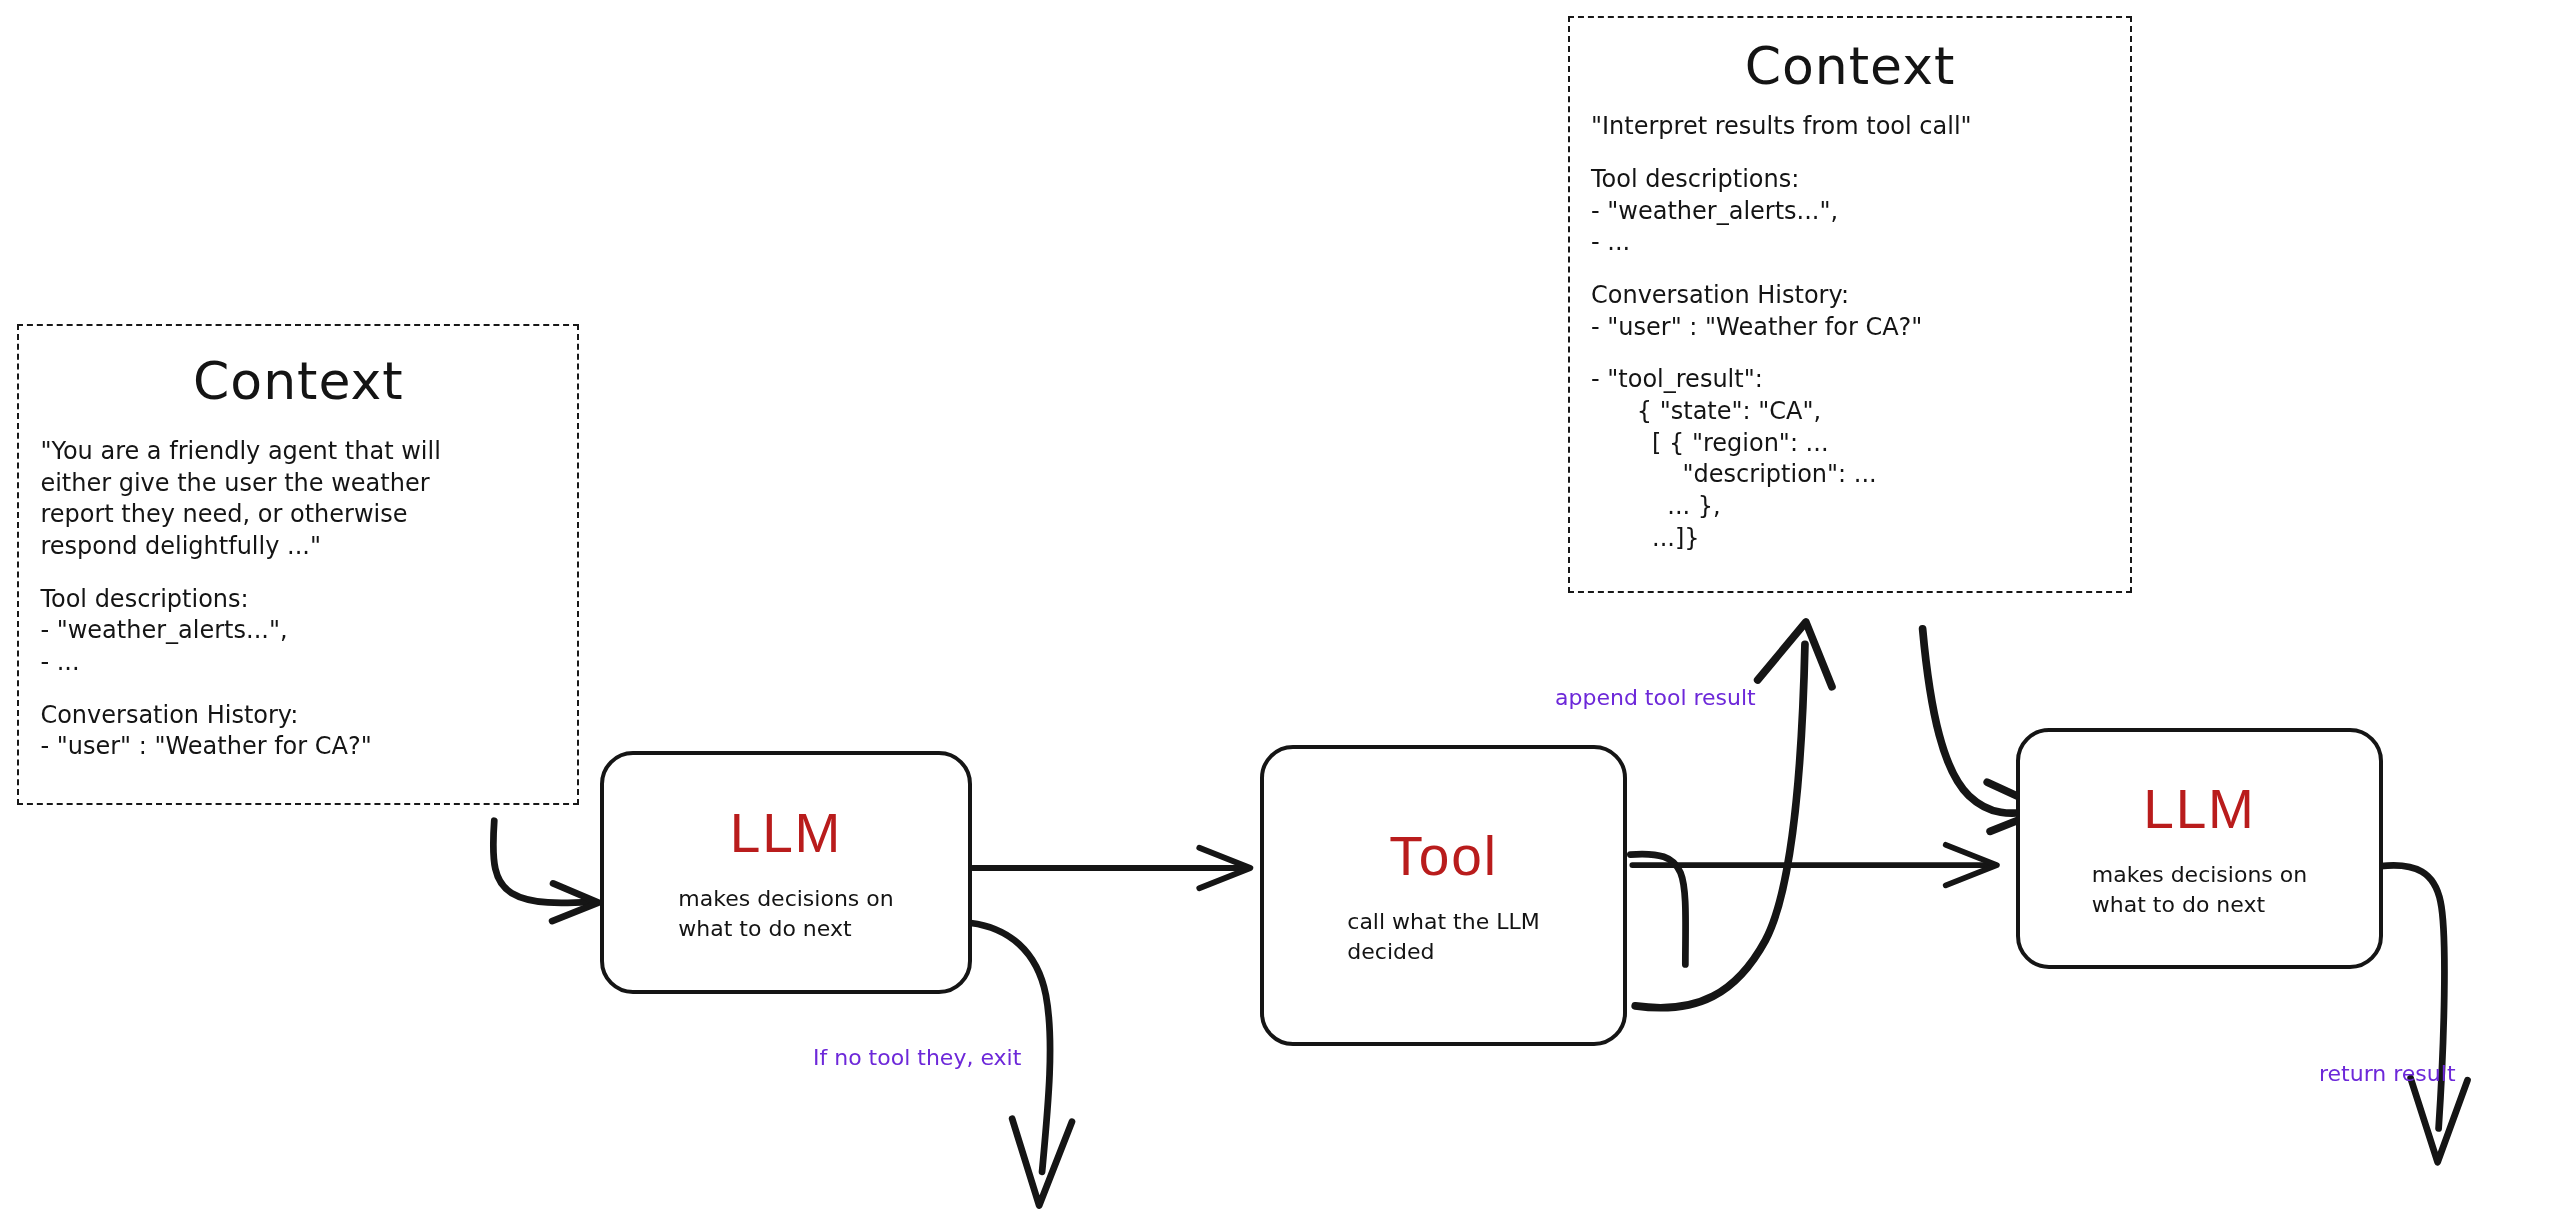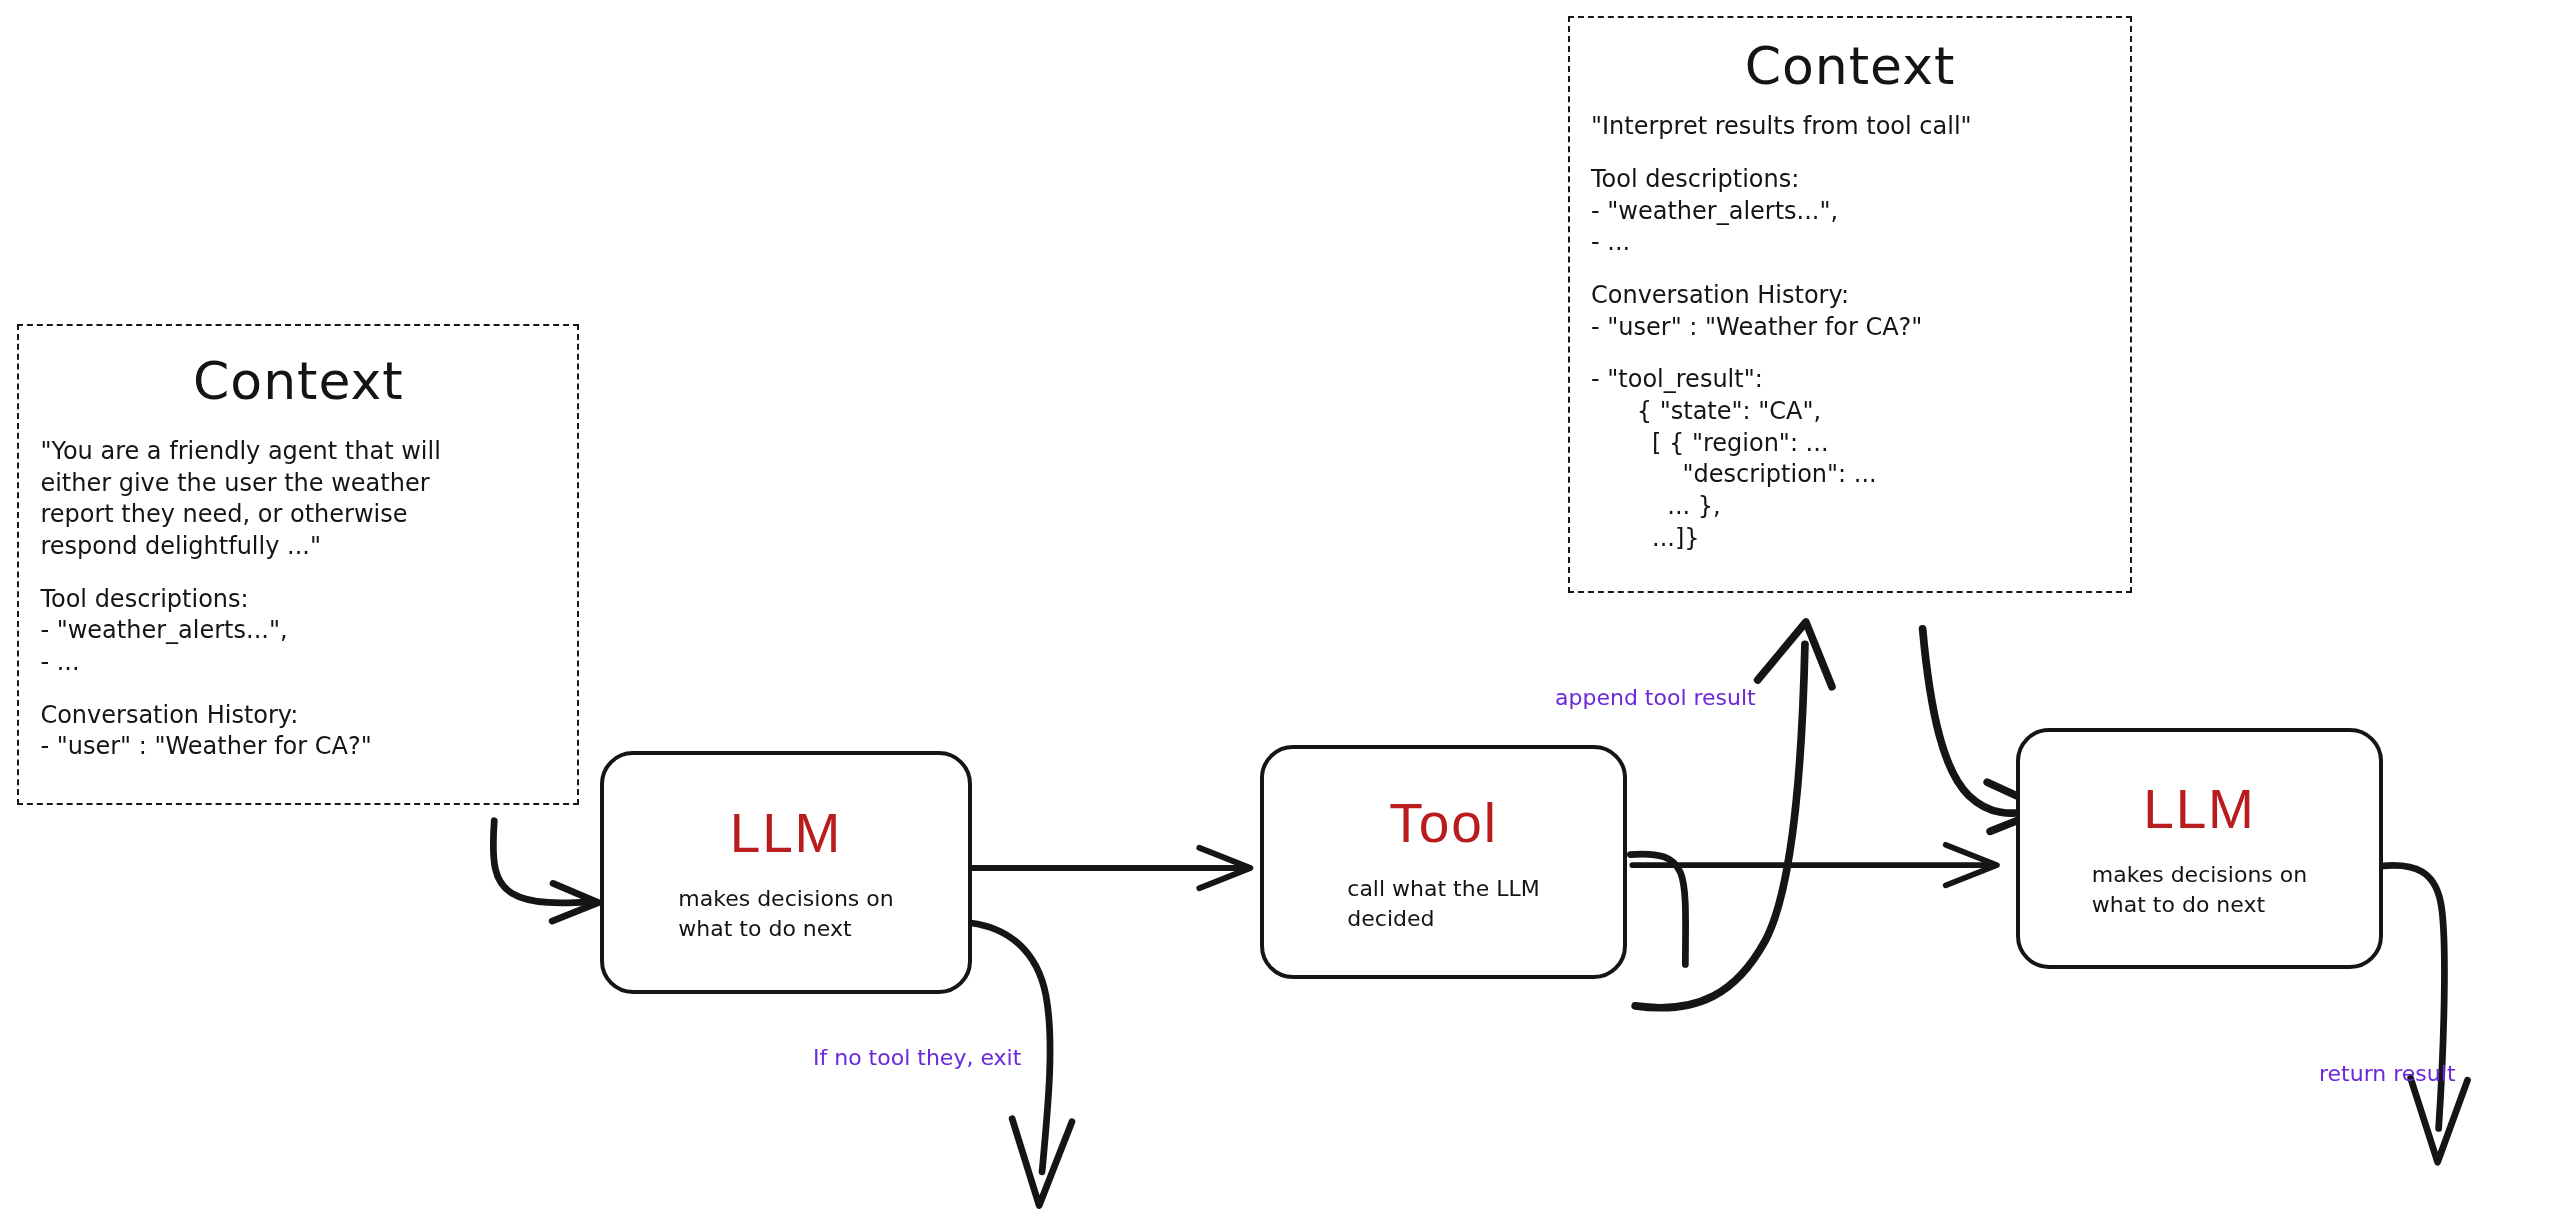--- a/index.html
+++ b/index.html
@@ -156,21 +156,21 @@
         ...]}</div>
   </div>
 </div>
 
 <div class="node" id="node-llm-1" style="left:600px; top:751px; width:372px; height:243px;">
   <div class="node-title">LLM</div>
   <div class="node-sub">makes decisions on
 what to do next</div>
 </div>
 
-<div class="node" id="node-tool" style="left:1260px; top:745px; width:367px; height:234px;">
+<div class="node" id="node-tool" style="left:1260px; top:745px; width:367px; height:301px;">
   <div class="node-title">Tool</div>
   <div class="node-sub">call what the LLM
 decided</div>
 </div>
 
 <div class="node" id="node-llm-2" style="left:2016px; top:728px; width:367px; height:241px;">
   <div class="node-title">LLM</div>
   <div class="node-sub">makes decisions on
 what to do next</div>
 </div>

